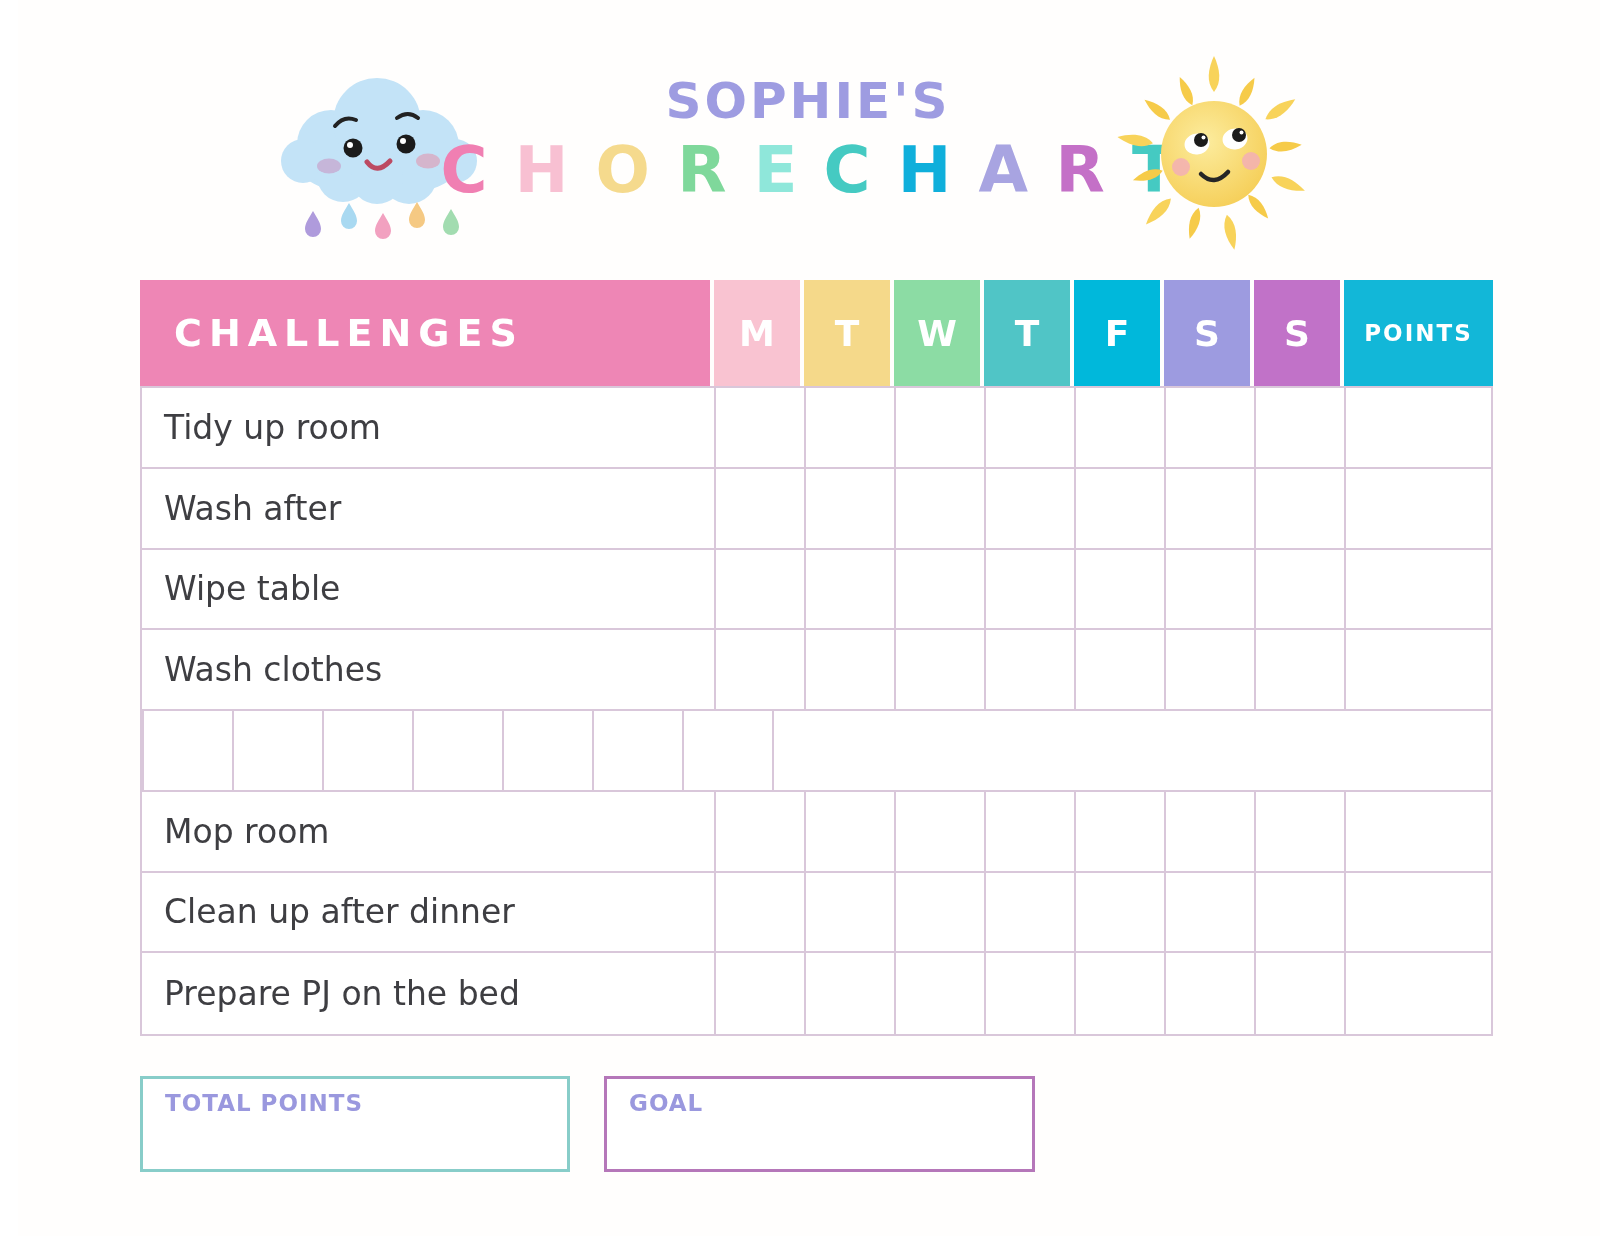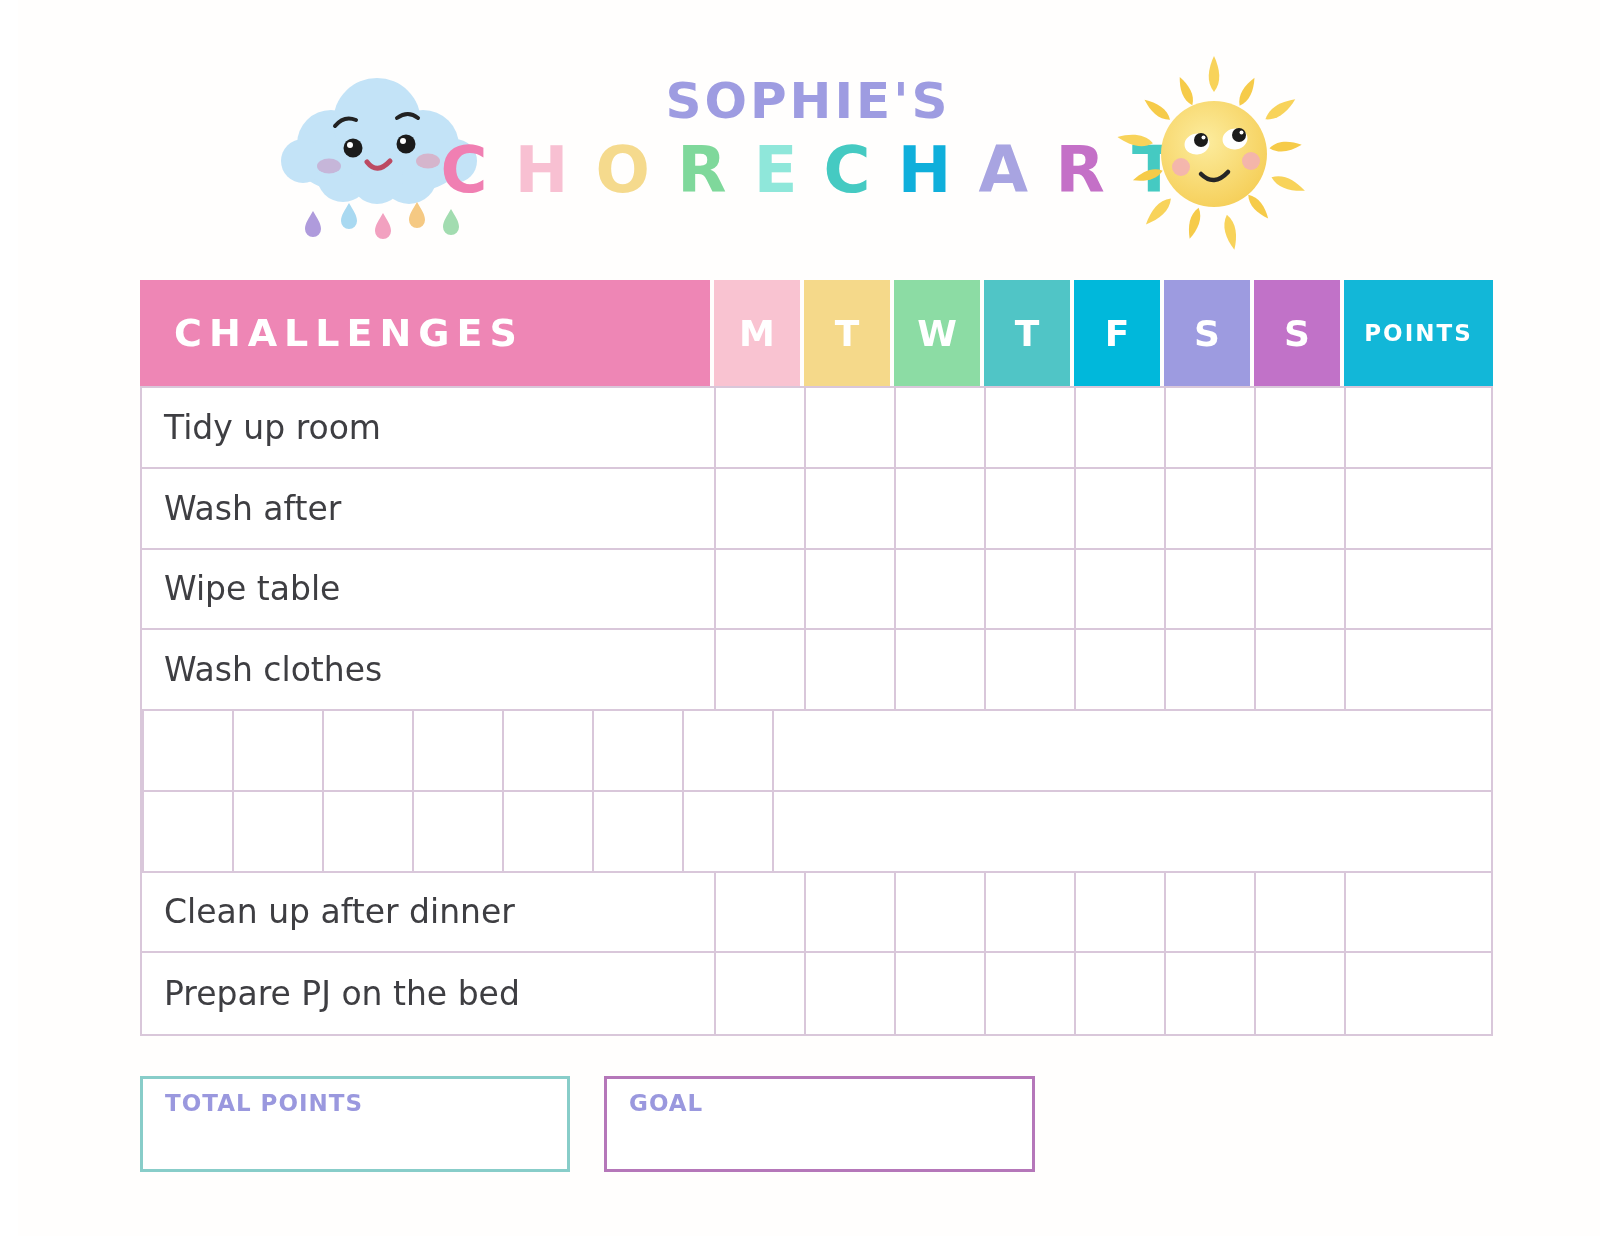--- a/index.html
+++ b/index.html
@@ -204,20 +204,21 @@
         <div class="cell day-cell"></div>
         <div class="cell day-cell"></div>
         <div class="cell day-cell"></div>
         <div class="cell day-cell"></div>
         <div class="cell day-cell"></div>
         <div class="cell day-cell"></div>
         <div class="cell day-cell"></div>
         <div class="cell points-cell"></div>
       </div>
       <div class="trow">
+        <div class="cell label-cell">Mop room</div>
         <div class="cell day-cell"></div>
         <div class="cell day-cell"></div>
         <div class="cell day-cell"></div>
         <div class="cell day-cell"></div>
         <div class="cell day-cell"></div>
         <div class="cell day-cell"></div>
         <div class="cell day-cell"></div>
         <div class="cell points-cell"></div>
       </div>
       <div class="trow">

